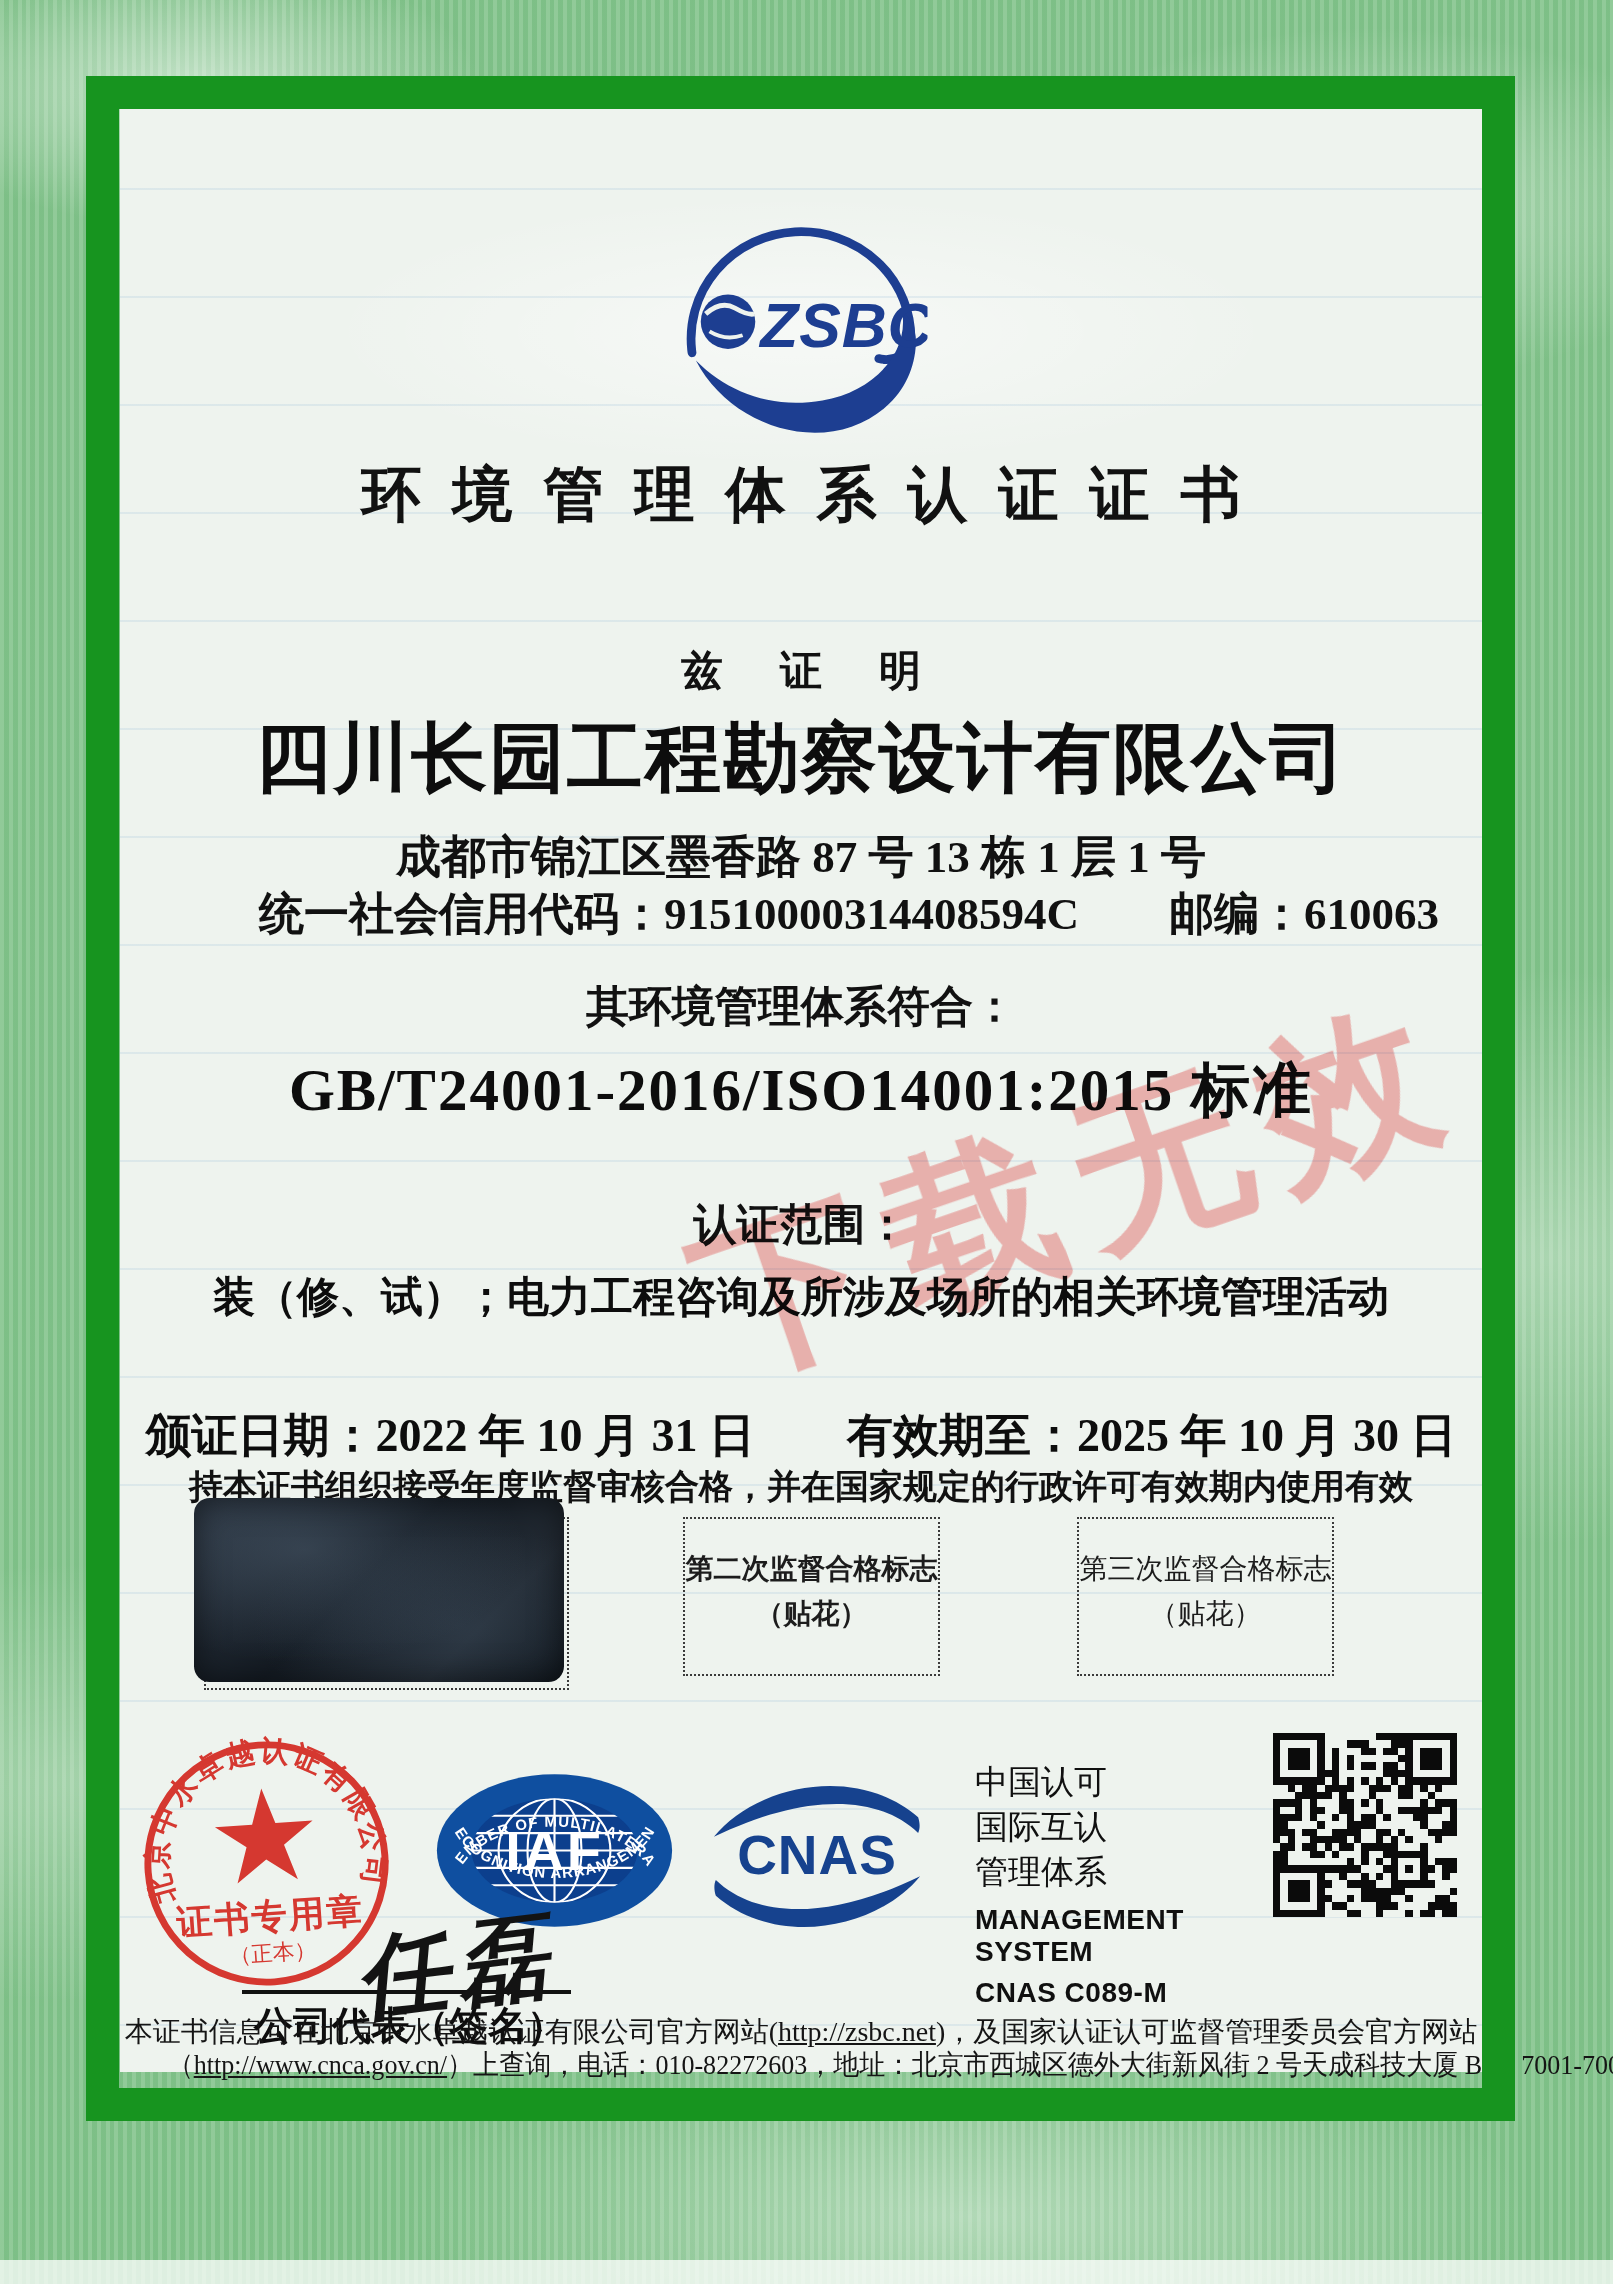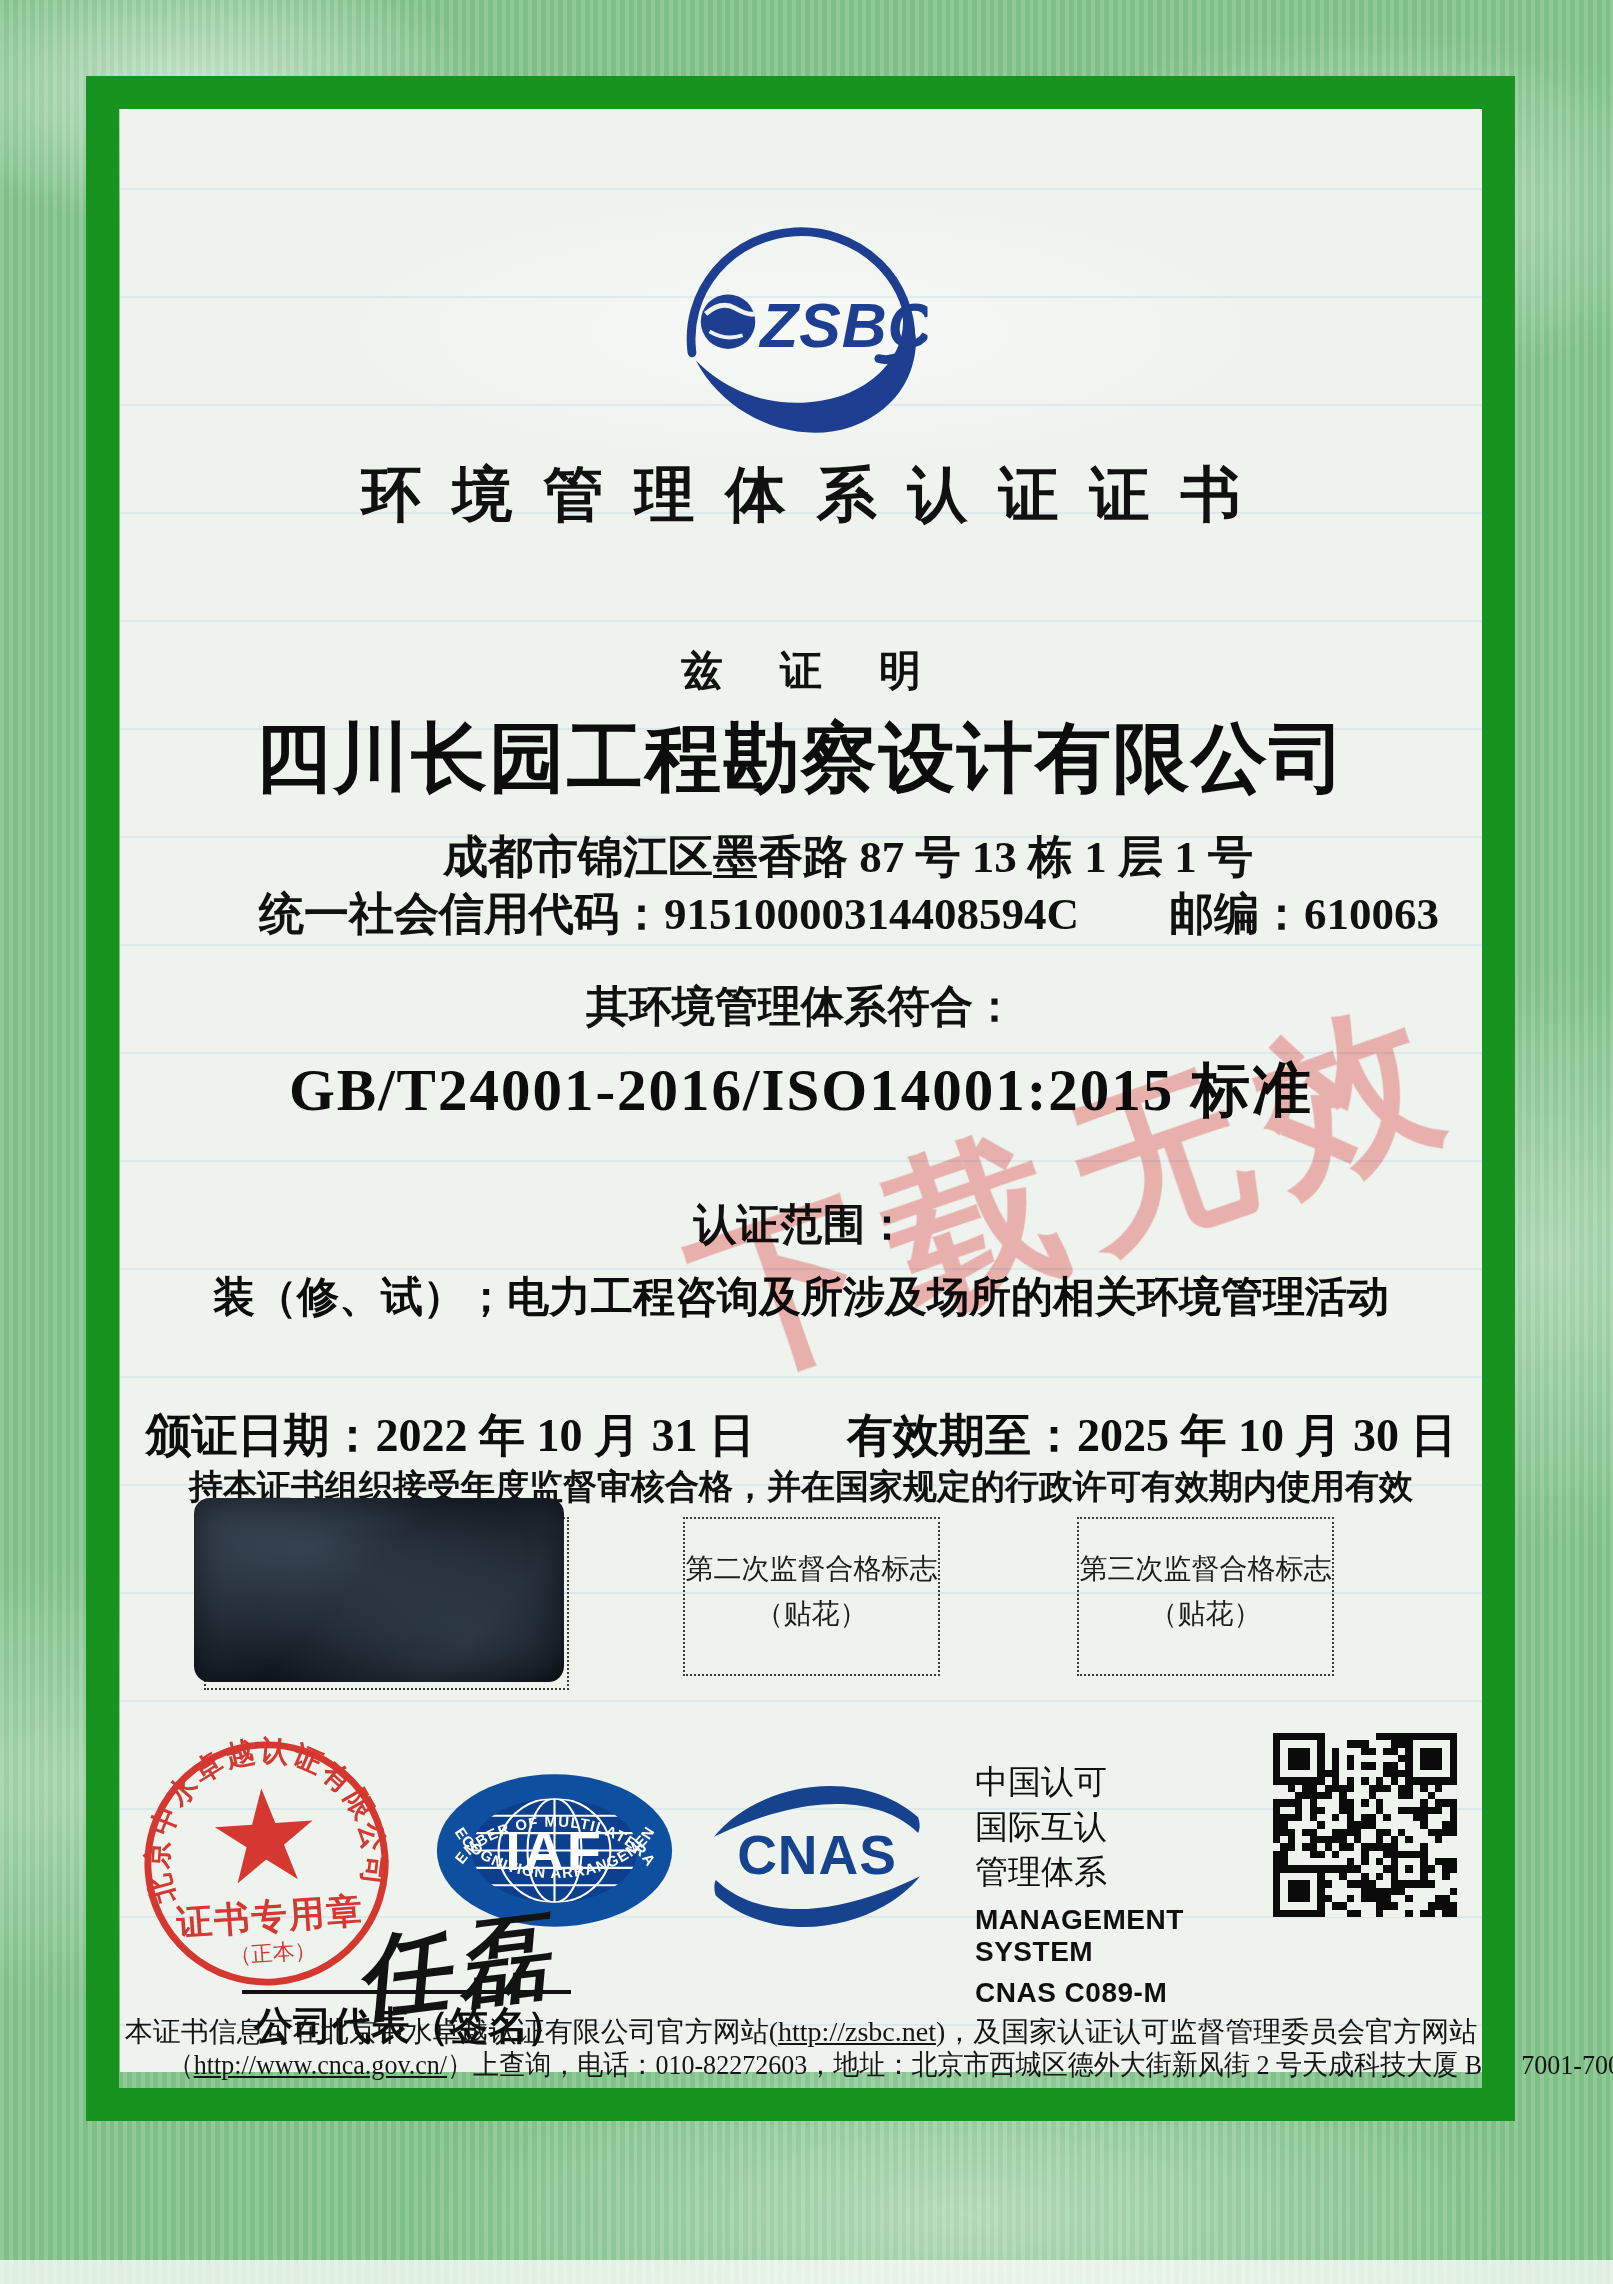--- a/index.html
+++ b/index.html
@@ -29,38 +29,38 @@
     z-index:2;}
   .abs{position:absolute;}
   .ctr{left:0;width:100%;text-align:center;}
   .serif{font-family:"Liberation Serif", serif;}
 
   .logo-wrap{left:50%;transform:translateX(-50%);top:110px;}
   .title{top:361px;font-size:60px;font-weight:bold;letter-spacing:31px;color:#111;white-space:nowrap;text-indent:31px;}
   .certno{top:482px;font-size:45px;font-weight:600;color:#111;}
   .attest{top:549px;font-size:42px;font-weight:bold;letter-spacing:57px;text-indent:57px;color:#111;}
   .company{top:614px;font-size:76px;font-weight:bold;letter-spacing:2px;color:#0d0d0d;white-space:nowrap;}
-  .address{top:733px;font-size:45px;font-weight:600;color:#111;padding-left:47px;}
+  .address{top:733px;font-size:45px;font-weight:600;color:#111;}
   .credit{top:790px;font-size:45px;font-weight:600;color:#111;padding-left:48px;}
   .conform{top:884px;font-size:43px;font-weight:bold;color:#111;}
   .standard{top:957px;font-size:59px;font-weight:600;letter-spacing:2px;color:#0d0d0d;}
   .scopelabel{top:1102px;font-size:43px;font-weight:bold;color:#111;}
   .scopetext{top:1174px;font-size:42px;font-weight:bold;line-height:57px;color:#0d0d0d;}
   .dates{top:1311px;font-size:46px;font-weight:bold;color:#0d0d0d;white-space:nowrap;}
   .note{top:1370px;font-size:34px;font-weight:bold;color:#111;}
 
   .dash-box{box-sizing:border-box;border:2.9px dotted #3a3a3a;}
   .box1{left:84px;top:1423px;width:365px;height:173px;}
   .sticker{left:74px;top:1404px;width:370px;height:184px;border-radius:15.7px;
     background:
       radial-gradient(ellipse at 30% 28%, rgba(95,115,135,.38), transparent 60%),
       radial-gradient(ellipse at 72% 70%, rgba(70,90,110,.30), transparent 55%),
       linear-gradient(135deg,#2a3440,#151c24 45%,#232b34 75%,#0e141a);
     box-shadow: inset 0 0 33px rgba(0,0,0,.55);}
-  .box2{left:563px;top:1423px;width:257px;height:159px;}
+  .box2{left:563px;top:1423px;width:257px;height:159px;font-weight:bold;}
   .box3{left:957px;top:1423px;width:257px;height:159px;}
   .boxlabel{width:100%;text-align:center;font-size:28px;line-height:45px;color:#1c1c1c;
     font-family:"Liberation Serif", serif;padding-top:27.4px;}
 
   .seal{left:17.6px;top:1641px;opacity:.93;}
   .iaf{left:314px;top:1678px;}
   .cnas{left:588px;top:1678px;}
   .accred{left:855px;top:1666px;width:314px;color:#101010;}
   .accred .cn{font-size:33px;line-height:45px;font-family:"Liberation Serif", serif;}
   .accred .en{font-size:28px;font-weight:bold;margin-top:8.8px;letter-spacing:0.5px;}

